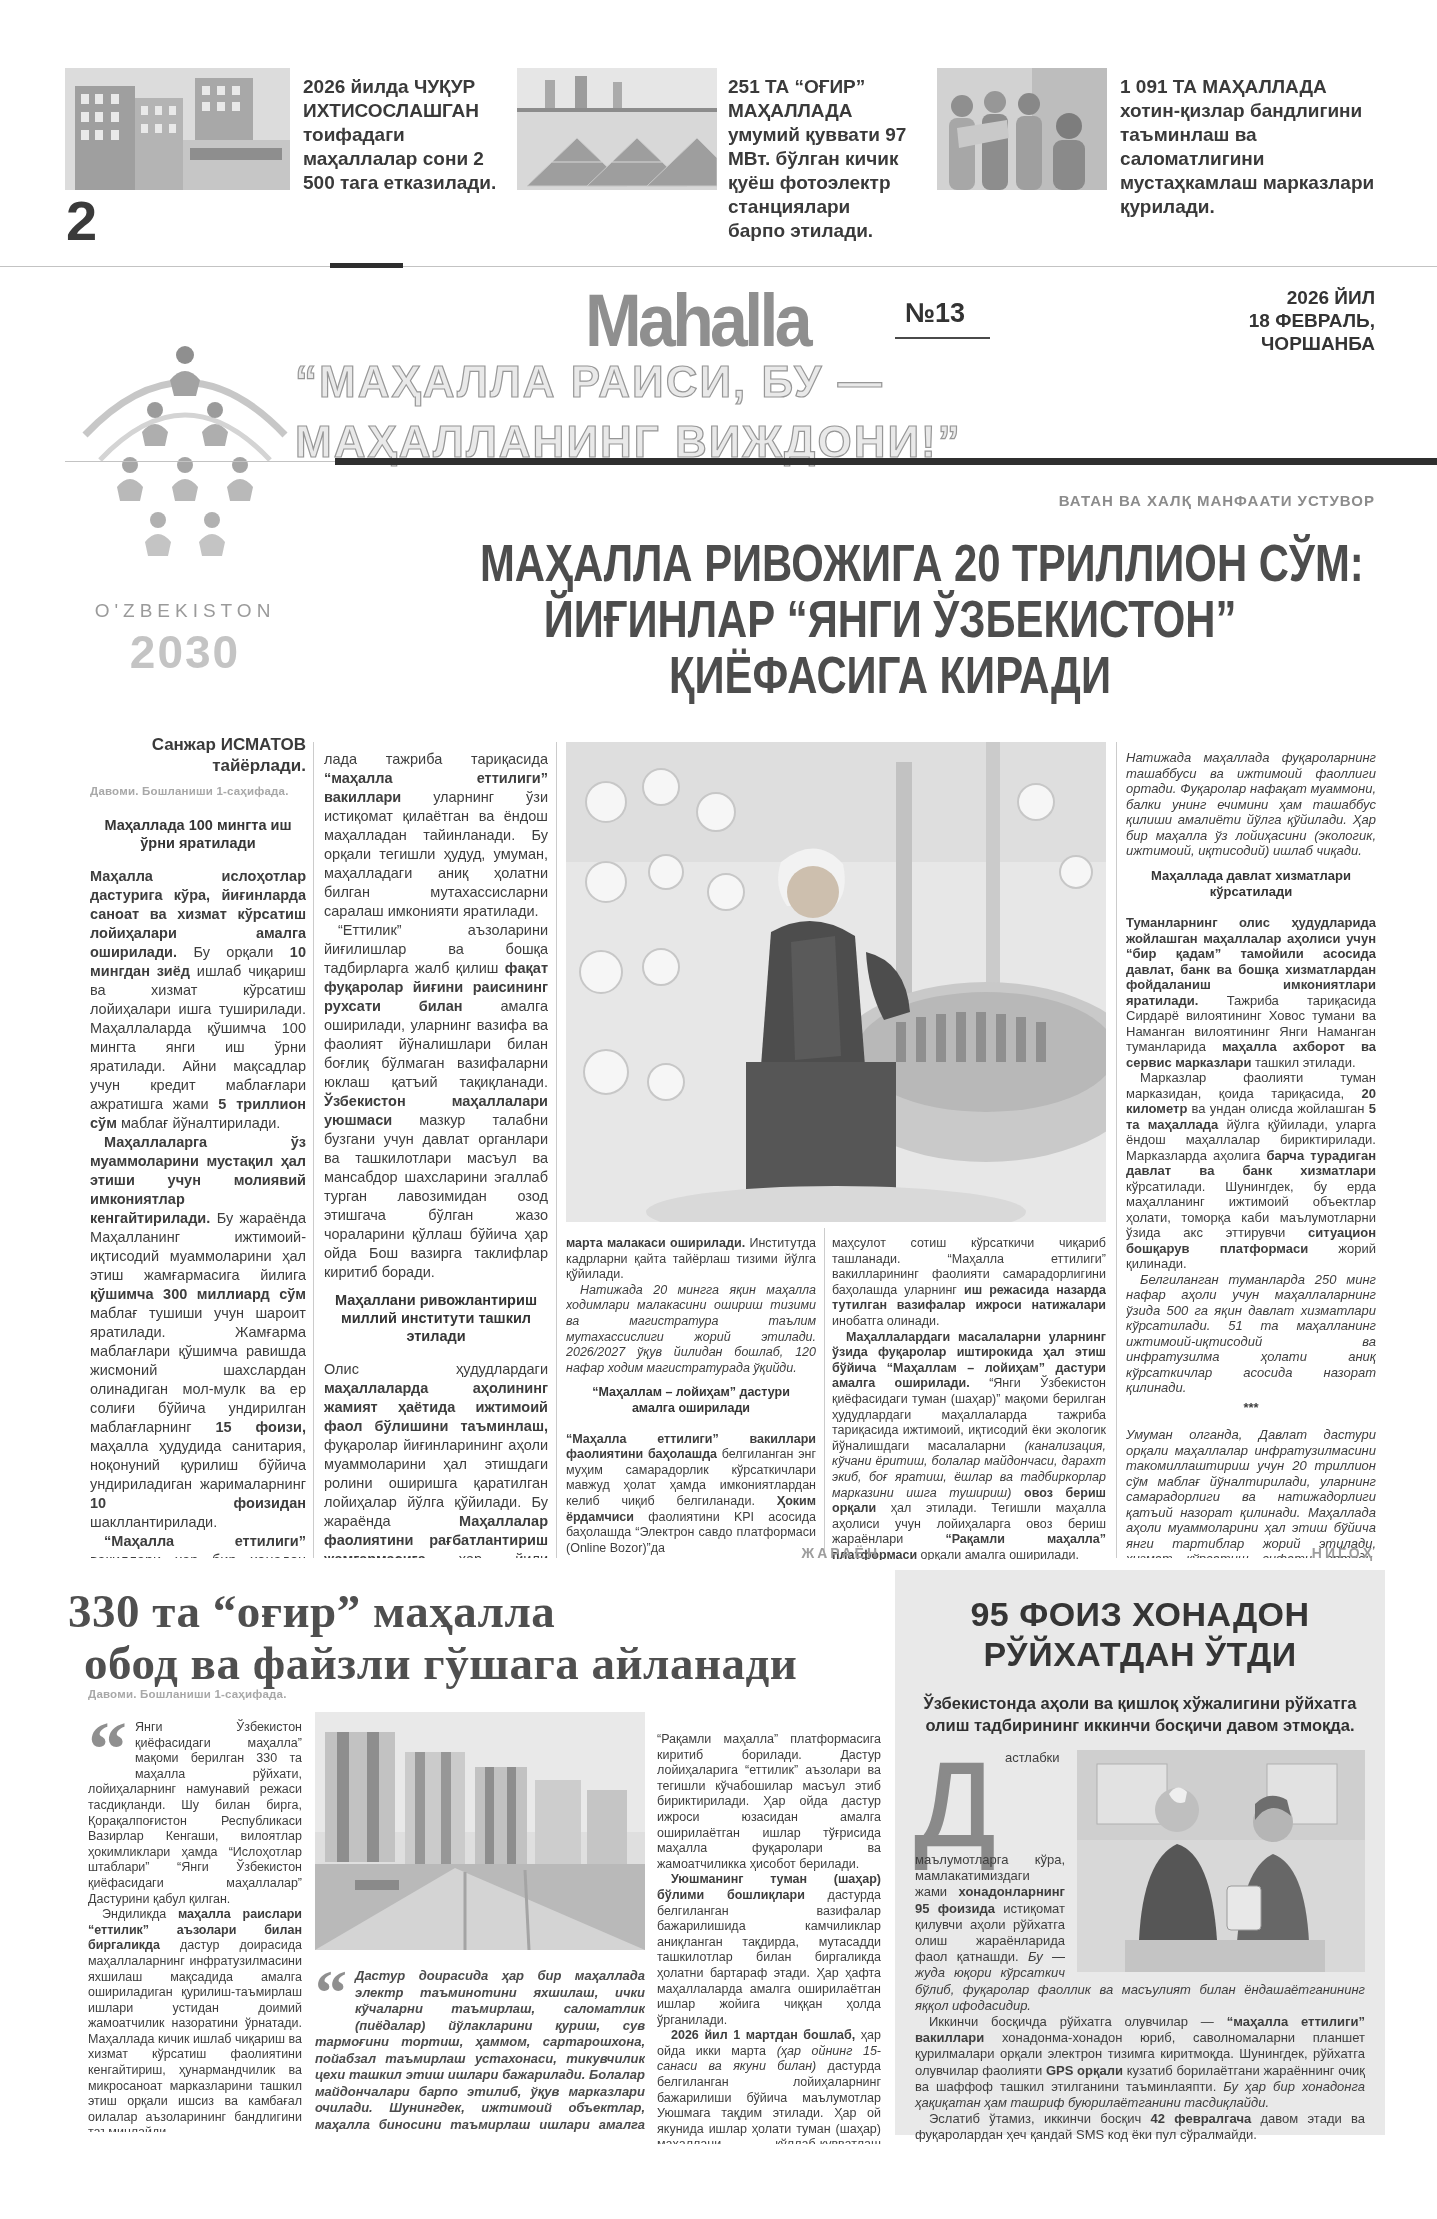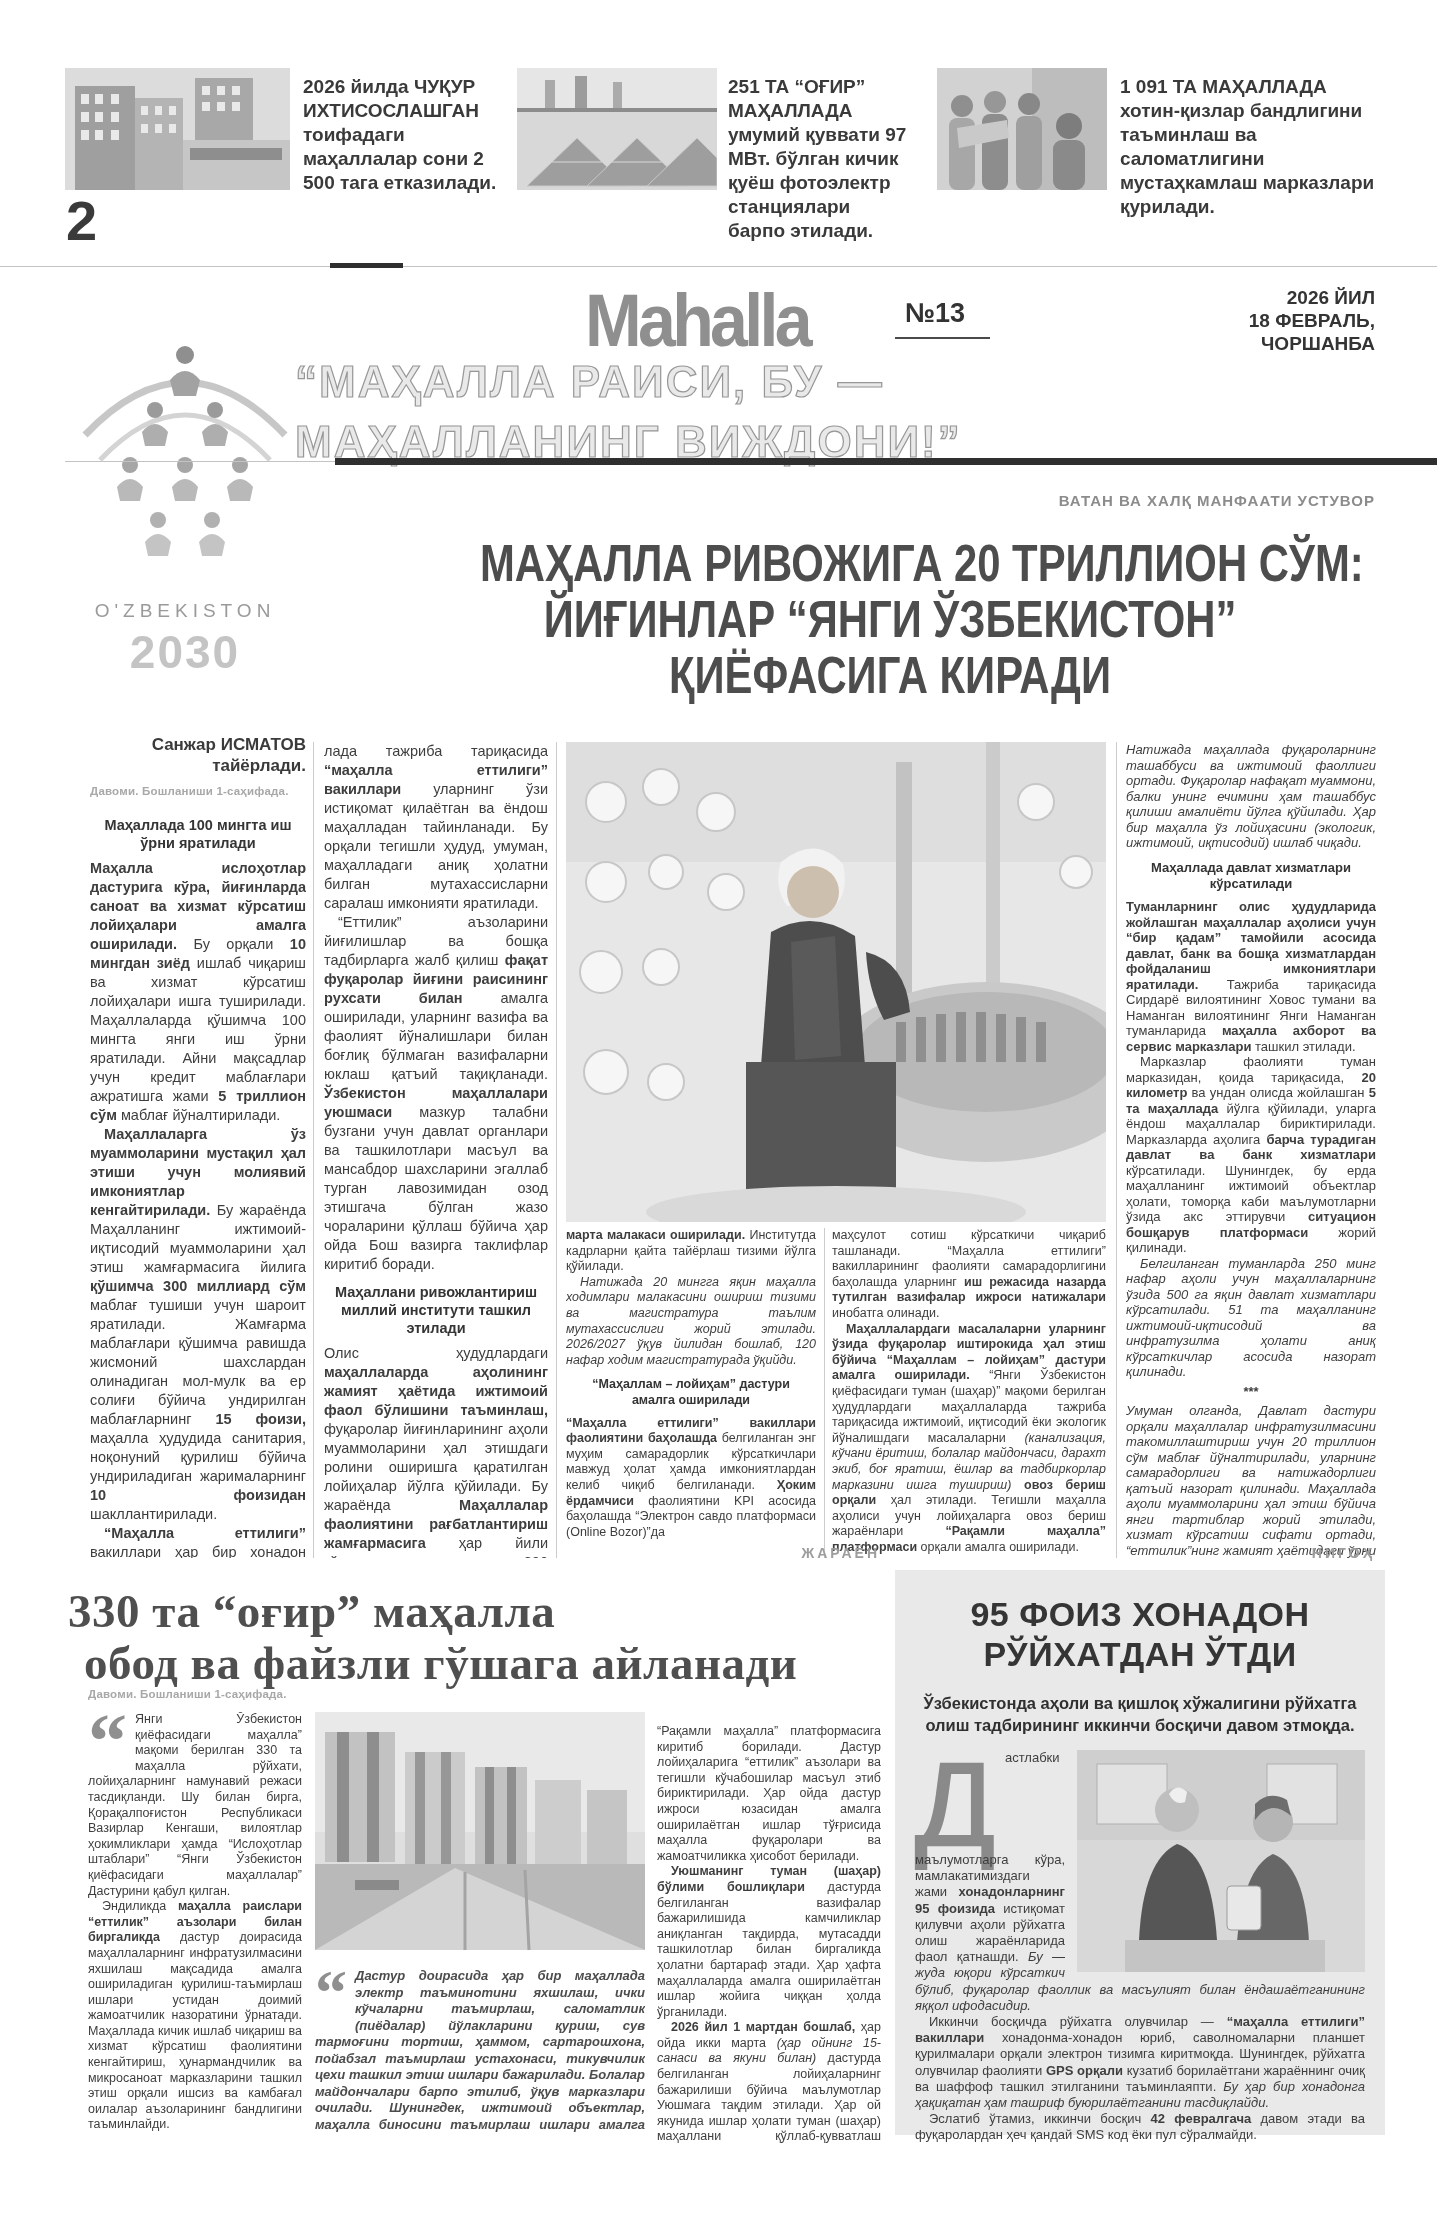--- a/index.html
+++ b/index.html
@@ -41,21 +41,21 @@
   
   .headline {
     text-align:center; font-weight:800; color:#4d4d4d;
     font-size:51px; line-height:56px; letter-spacing:0;
     transform:scaleX(.82); transform-origin:50% 0; white-space:nowrap;
   }
 
   
   .col { position:absolute; text-align:justify; overflow:hidden; }
   .col .para { text-indent:14px; }
-  .col .noind { text-indent:0; }
+  .col .noind { text-indent:0;margin-top:8px; }
   .colsub { font-weight:800; text-align:center; text-indent:0; padding:9px 4px 7px 4px; color:#353535; line-height:1.25; }
   .byline { font-size:17px; line-height:21px; font-weight:800; color:#3a3a3a; text-align:right; }
   .contin { font-size:11.5px; font-weight:800; color:#a8a8a8; letter-spacing:.2px; padding-bottom:6px; }
   .size1 { font-size:14.5px; line-height:19px; }
   .size2 { font-size:12.5px; line-height:15.6px; }
   .size3 { font-size:13px;   line-height:15.5px; }
   .sep3 { text-align:center; font-weight:800; text-indent:0; padding:4px 0; }
   .vline { position:absolute; width:1px; background:#cccccc; }
 
   

